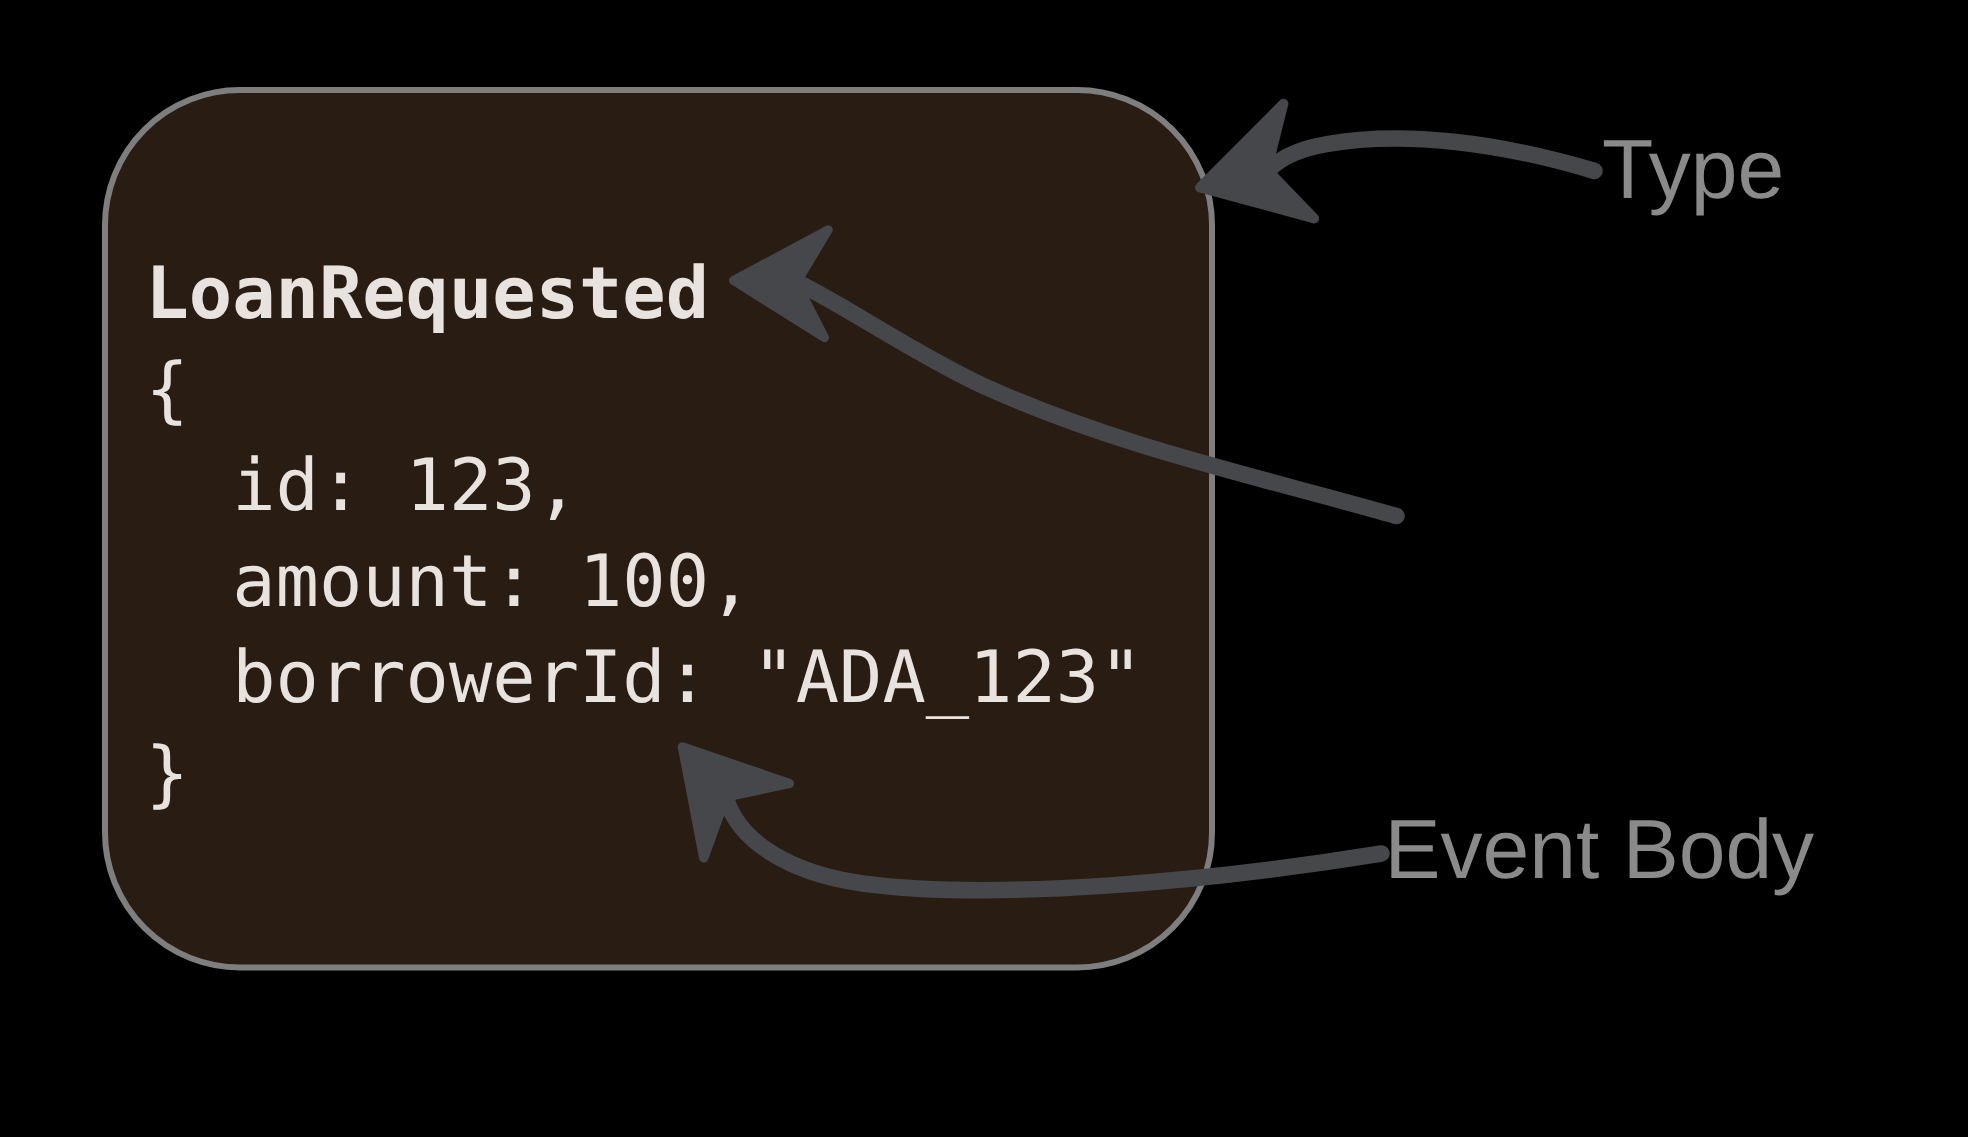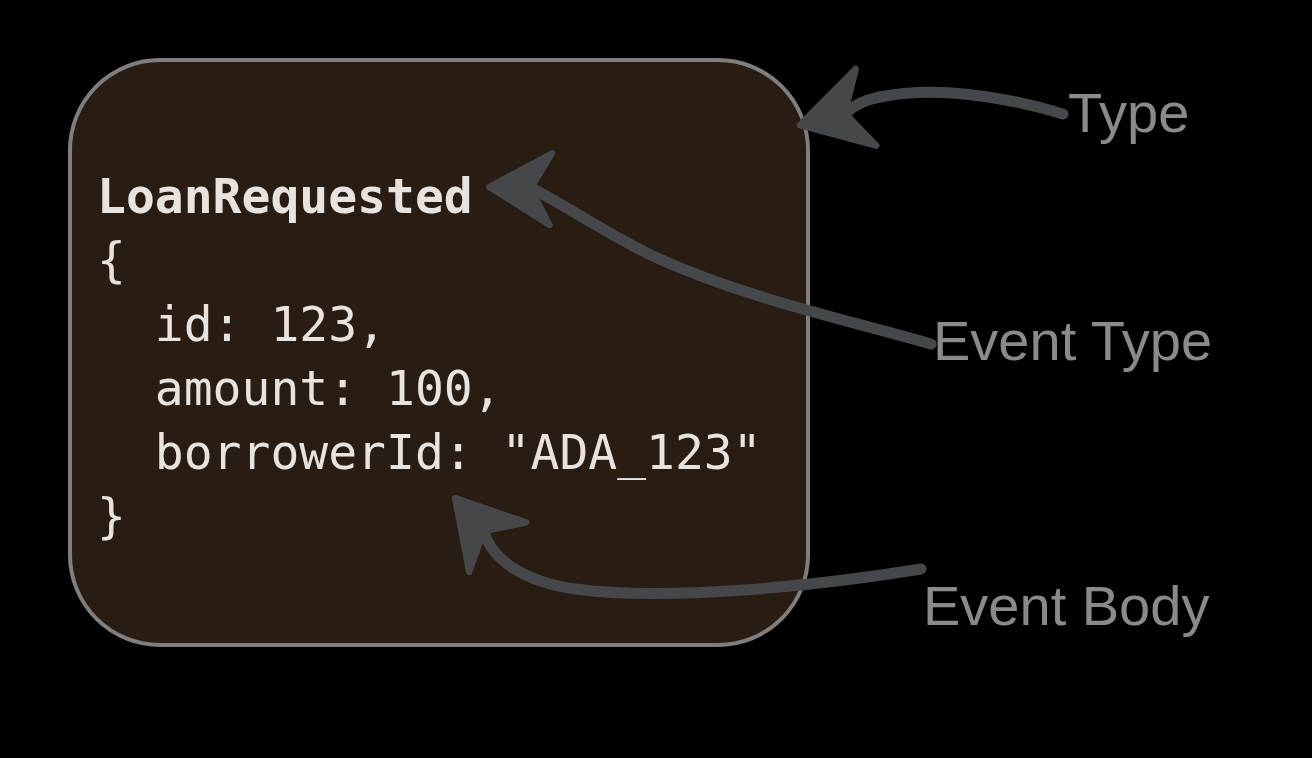--- a/index.html
+++ b/index.html
@@ -45,21 +45,21 @@
   }
   .callout {
     position: absolute;
     color: var(--label-text, #8a8a8a);
     font-size: 56px;
     line-height: 1;
     white-space: nowrap;
   }
   .callout.event      { left: 1068px; top: 85px;  }
   .callout.event-type { left: 933px;  top: 313px; }
-  .callout.event-body { left: 923px;  top: 538px; margin-top: 40px; }
+  .callout.event-body { left: 923px;  top: 538px; }
   .arrow-layer {
     position: absolute;
     left: 0;
     top: 0;
     width: 1312px;
     height: 758px;
     pointer-events: none;
   }
   .arrow-shaft {
     fill: none;
@@ -99,16 +99,15 @@
       <path class="arrow-head" d="M 0 0 L 62 -36 L 42 0 L 62 36 Z" transform="translate(489,187) rotate(2)"></path>
     </g>
 
     <g>
       <path class="arrow-shaft" d="M 921 569 C 810 587, 665 601, 575 589 C 525 582, 492 560, 484 532"></path>
       <path class="arrow-head" d="M 0 0 L 62 -36 L 42 0 L 62 36 Z" transform="translate(455,498) rotate(49) scale(1.05)"></path>
     </g>
   </svg>
 
   <div class="callout event">Type</div>
-  <div class="callout event-type">Event Type</div>
   <div class="callout event-body">Event Body</div>
 
 </div>
 
 </body></html>

